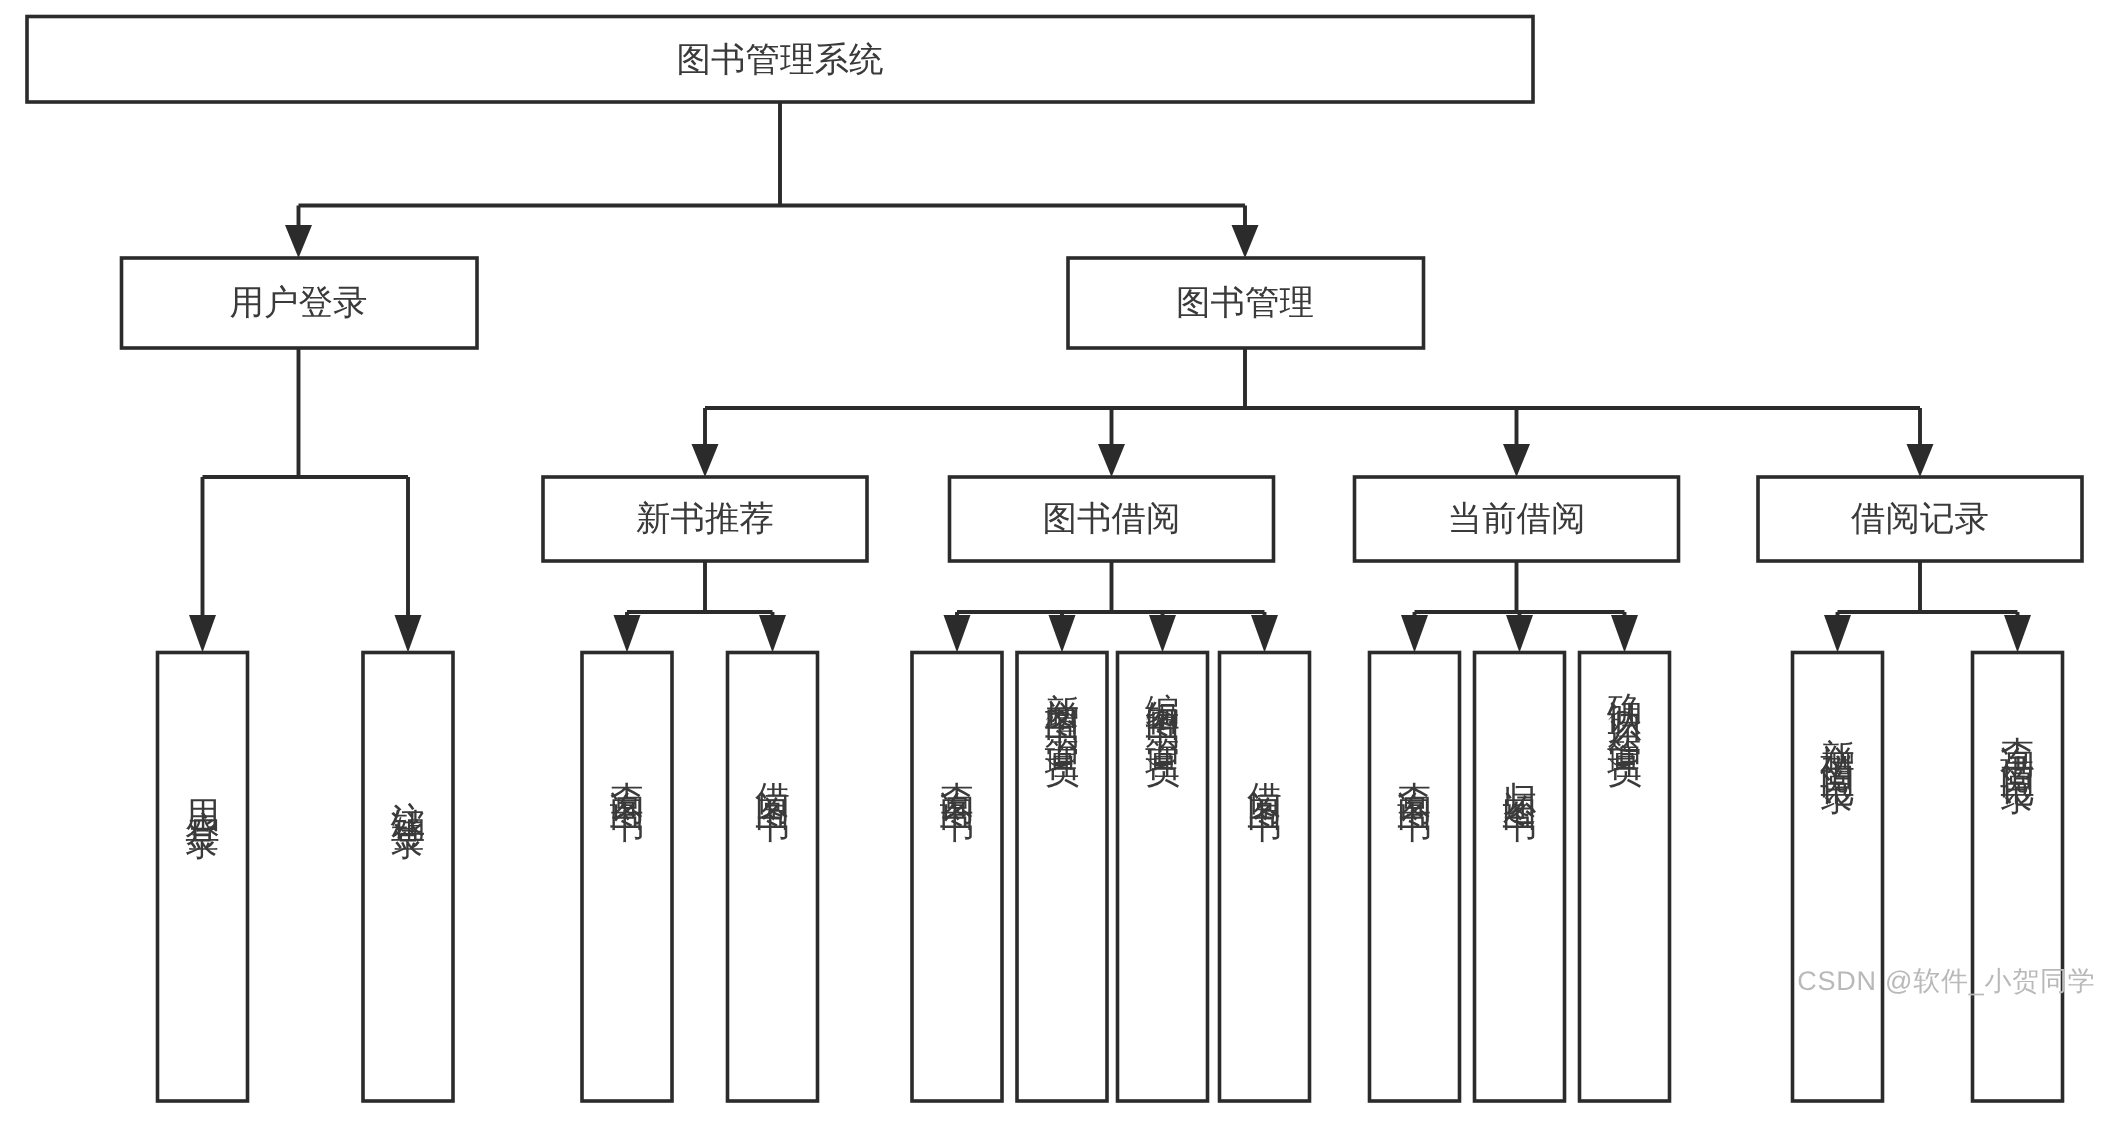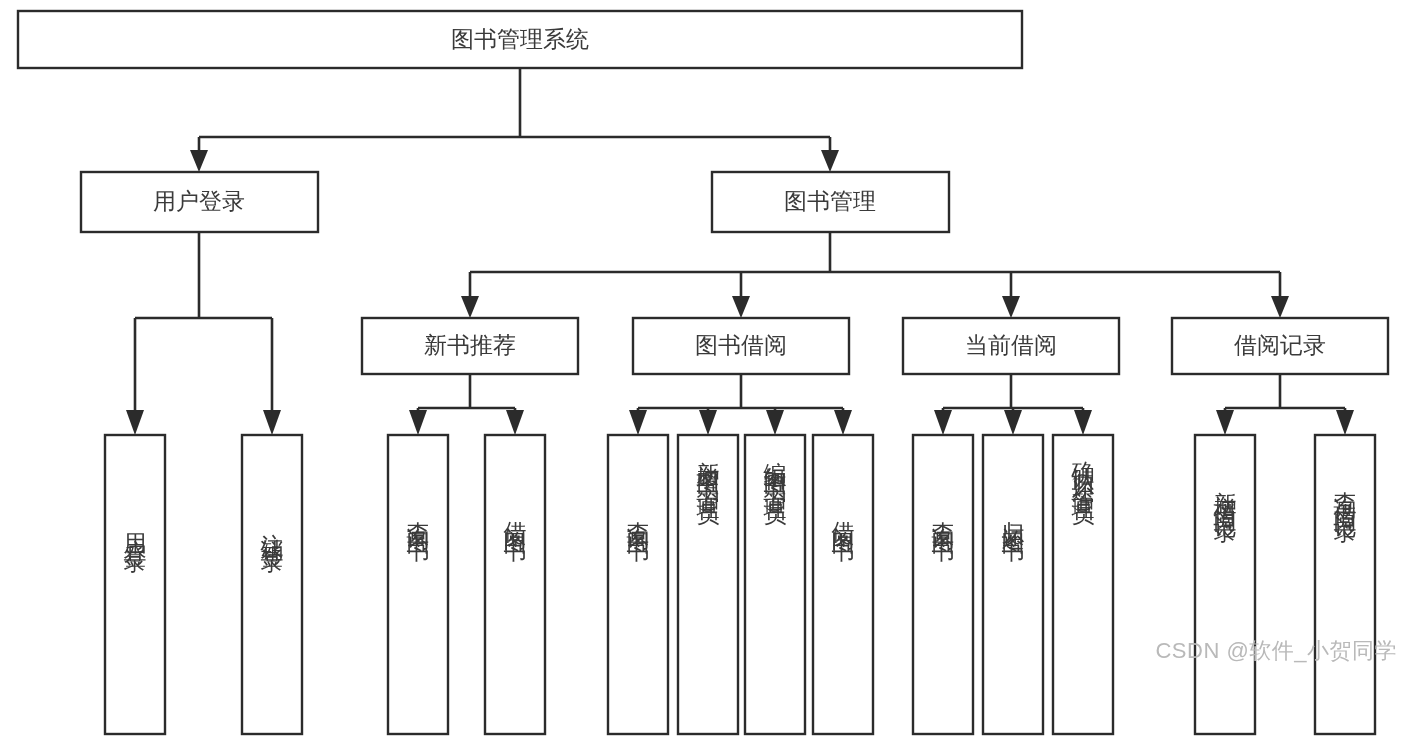--- a/index.html
+++ b/index.html
@@ -65,21 +65,21 @@
     letter-spacing: 6px;
     color: #3a3a3a;
     white-space: nowrap;
     text-align: left;
   }
   .watermark {
     position: absolute;
     right: 8px;
     bottom: 4px;
     font-family: "Liberation Sans", "DejaVu Sans", sans-serif;
-    font-size: 22px;
+    font-size: 18px;
     color: #b9b9b9;
     white-space: nowrap;
     letter-spacing: 0.5px;
   }
 </style>
 </head>
 <body>
 
 <div id="diagram-root">
 

